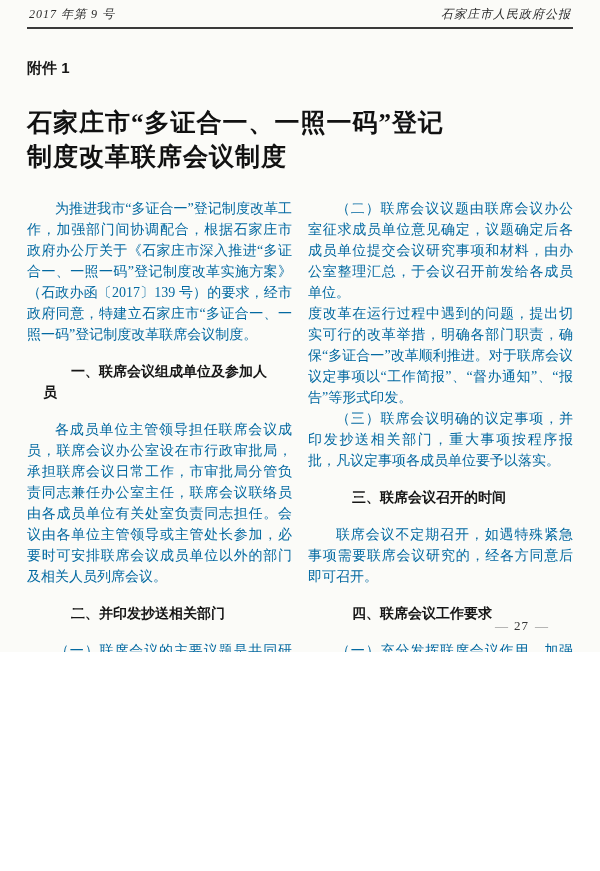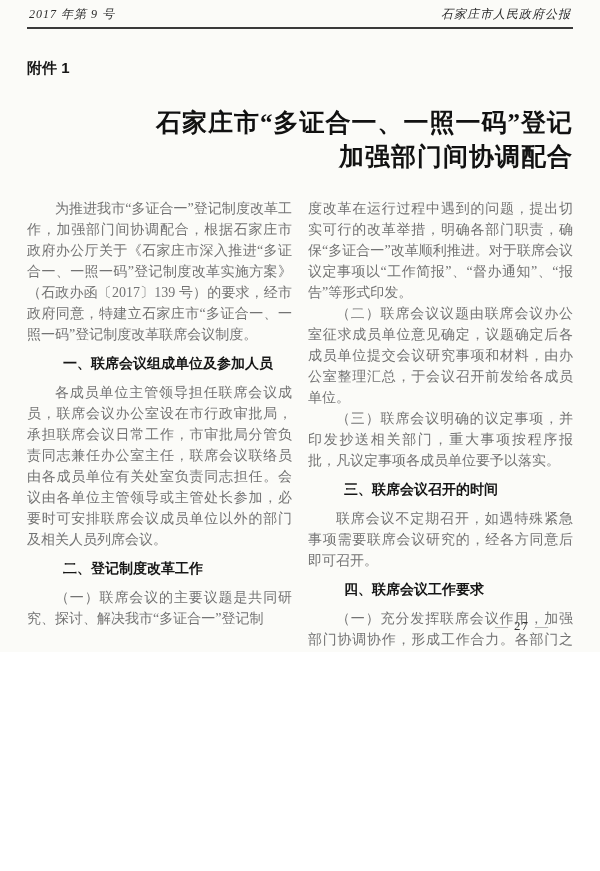--- a/index.html
+++ b/index.html
@@ -36,21 +36,21 @@
   }
   .attachment {
     margin-top: 30px;
     font-family: "Liberation Sans", "DejaVu Sans", sans-serif;
     font-weight: bold;
     font-size: 15px;
     color: #161616;
   }
   .title {
     margin: 28px 0 0 0;
-    text-align: right;
+    text-align: left;
     font-weight: bold;
     font-size: 25px;
     line-height: 34px;
     color: #111111;
     letter-spacing: 1px;
   }
   .title .title-line {
     display: block;
   }
   .columns {
@@ -61,27 +61,27 @@
   .col {
     flex: 1 1 0;
     min-width: 0;
   }
   .para {
     margin: 0;
     font-size: 14px;
     line-height: 21px;
     text-align: justify;
     text-indent: 2em;
-    color: #737373;
+    color: #0369a1;
   }
   .para.no-indent {
     text-indent: 0;
   }
   .heading {
-    margin: 8px;
+    margin: 16px;
     font-family: "Liberation Sans", "DejaVu Sans", sans-serif;
     font-weight: bold;
     font-size: 14px;
     line-height: 21px;
     text-indent: 2em;
     color: #161616;
   }
   .footer {
     position: absolute;
     right: 46px;
@@ -107,36 +107,36 @@
     <span>2017 年第 9 号</span>
     <span>石家庄市人民政府公报</span>
   </div>
 
   <div class="header-rule"></div>
 
   <div class="attachment">附件 1</div>
 
   <h1 class="title">
     <span class="title-line">石家庄市“多证合一、一照一码”登记</span>
-    <span class="title-line">加强部门间协调配合</span>
+    <span class="title-line">制度改革联席会议制度</span>
   </h1>
 
   <div class="columns">
 
     <div class="col">
       <p class="para">为推进我市“多证合一”登记制度改革工作，加强部门间协调配合，根据石家庄市政府办公厅关于《石家庄市深入推进“多证合一、一照一码”登记制度改革实施方案》（石政办函〔2017〕139 号）的要求，经市政府同意，特建立石家庄市“多证合一、一照一码”登记制度改革联席会议制度。</p>
       <p class="heading">一、联席会议组成单位及参加人员</p>
       <p class="para">各成员单位主管领导担任联席会议成员，联席会议办公室设在市行政审批局，承担联席会议日常工作，市审批局分管负责同志兼任办公室主任，联席会议联络员由各成员单位有关处室负责同志担任。会议由各单位主管领导或主管处长参加，必要时可安排联席会议成员单位以外的部门及相关人员列席会议。</p>
-      <p class="heading">二、登记制度改革工作</p>
+      <p class="heading">二、并印发抄送相关部门</p>
       <p class="para">（一）联席会议的主要议题是共同研究、探讨、解决我市“多证合一”登记制</p>
     </div>
 
     <div class="col">
+      <p class="para">（二）联席会议议题由联席会议办公室征求成员单位意见确定，议题确定后各成员单位提交会议研究事项和材料，由办公室整理汇总，于会议召开前发给各成员单位。</p>
       <p class="para no-indent">度改革在运行过程中遇到的问题，提出切实可行的改革举措，明确各部门职责，确保“多证合一”改革顺利推进。对于联席会议议定事项以“工作简报”、“督办通知”、“报告”等形式印发。</p>
-      <p class="para">（二）联席会议议题由联席会议办公室征求成员单位意见确定，议题确定后各成员单位提交会议研究事项和材料，由办公室整理汇总，于会议召开前发给各成员单位。</p>
       <p class="para">（三）联席会议明确的议定事项，并印发抄送相关部门，重大事项按程序报批，凡议定事项各成员单位要予以落实。</p>
       <p class="heading">三、联席会议召开的时间</p>
       <p class="para">联席会议不定期召开，如遇特殊紧急事项需要联席会议研究的，经各方同意后即可召开。</p>
       <p class="heading">四、联席会议工作要求</p>
       <p class="para">（一）充分发挥联席会议作用，加强部门协调协作，形成工作合力。各部门之间应经常沟通信息，交换意见，统一思想，相互协作，相互支持，不准互相推诿。</p>
     </div>
 
   </div>
 
   <div class="footer">

